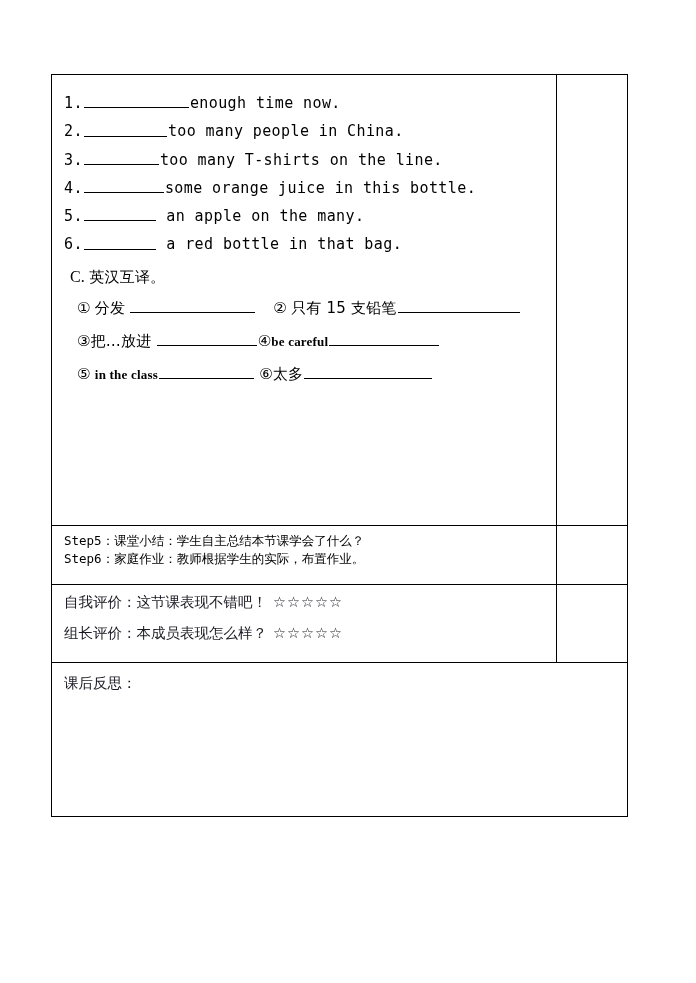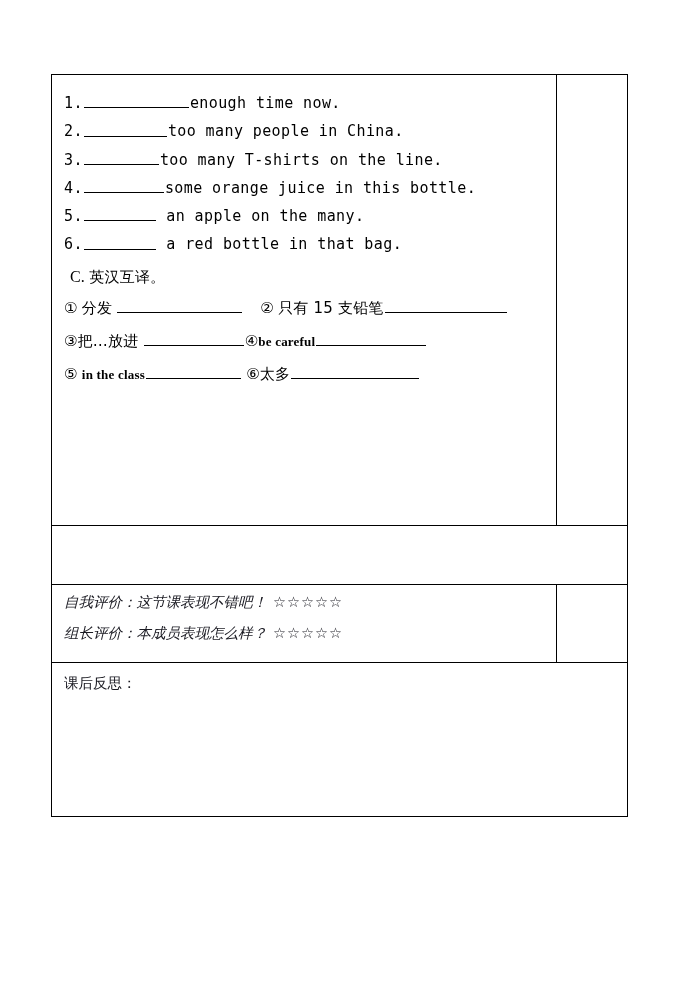--- a/index.html
+++ b/index.html
@@ -99,21 +99,21 @@
     font-size: 16px;
     line-height: 1;
     margin: 16px 0 12px 6px;
     letter-spacing: 0.2px;
   }
   .subheading .cjk { font-family: "DejaVu Sans", sans-serif; font-size: 15px; }
 
   .trans-line {
     font-size: 16px;
     line-height: 1;
-    margin: 0 0 14px 0;
+    margin: 0 0 14px 13px;
     white-space: nowrap;
     letter-spacing: 0.2px;
   }
   .trans-line .cjk { font-family: "DejaVu Sans", sans-serif; font-size: 15px; }
   .trans-line .num { font-family: "DejaVu Sans", sans-serif; font-size: 15px; }
   .trans-line .en  { font-family: "Liberation Serif", serif; font-size: 13px; font-weight: 600;}
 
   .t-b1 { width: 125px; }
   .t-b2 { width: 122px; }
   .t-b3 { width: 100px; }
@@ -125,21 +125,20 @@
     padding: 6px 10px 0 12px;
     font-family: "DejaVu Sans Mono", monospace;
     font-size: 12.5px;
     line-height: 1.45;
     letter-spacing: 0;
   }
   .steps-body div { white-space: nowrap; }
 
   .eval-body {
     padding: 10px 10px 0 12px;
-    font-style: italic;
   }
   .eval-line {
     font-family: "DejaVu Sans", sans-serif;
     font-size: 14.5px;
     line-height: 1;
     margin: 0 0 16px 0;
     white-space: nowrap;
     color: #1a1a22;
   }
   .stars {
@@ -215,20 +214,26 @@
           <span class="en">in the class</span><span class="blank t-b5"></span>
           <span class="num">⑥</span><span class="cjk">太多</span><span class="blank t-b6"></span>
         </div>
 
       </div>
     </div>
     <div class="cell-side"></div>
   </div>
 
   <div class="row row-steps">
+    <div class="cell-main">
+      <div class="steps-body">
+        <div>Step5：课堂小结：学生自主总结本节课学会了什么？</div>
+        <div>Step6：家庭作业：教师根据学生的实际，布置作业。</div>
+      </div>
+    </div>
     <div class="cell-side"></div>
   </div>
 
   <div class="row row-eval">
     <div class="cell-main">
       <div class="eval-body">
         <div class="eval-line">
           <span>自我评价：这节课表现不错吧！</span><span class="stars">☆☆☆☆☆</span>
         </div>
         <div class="eval-line">

